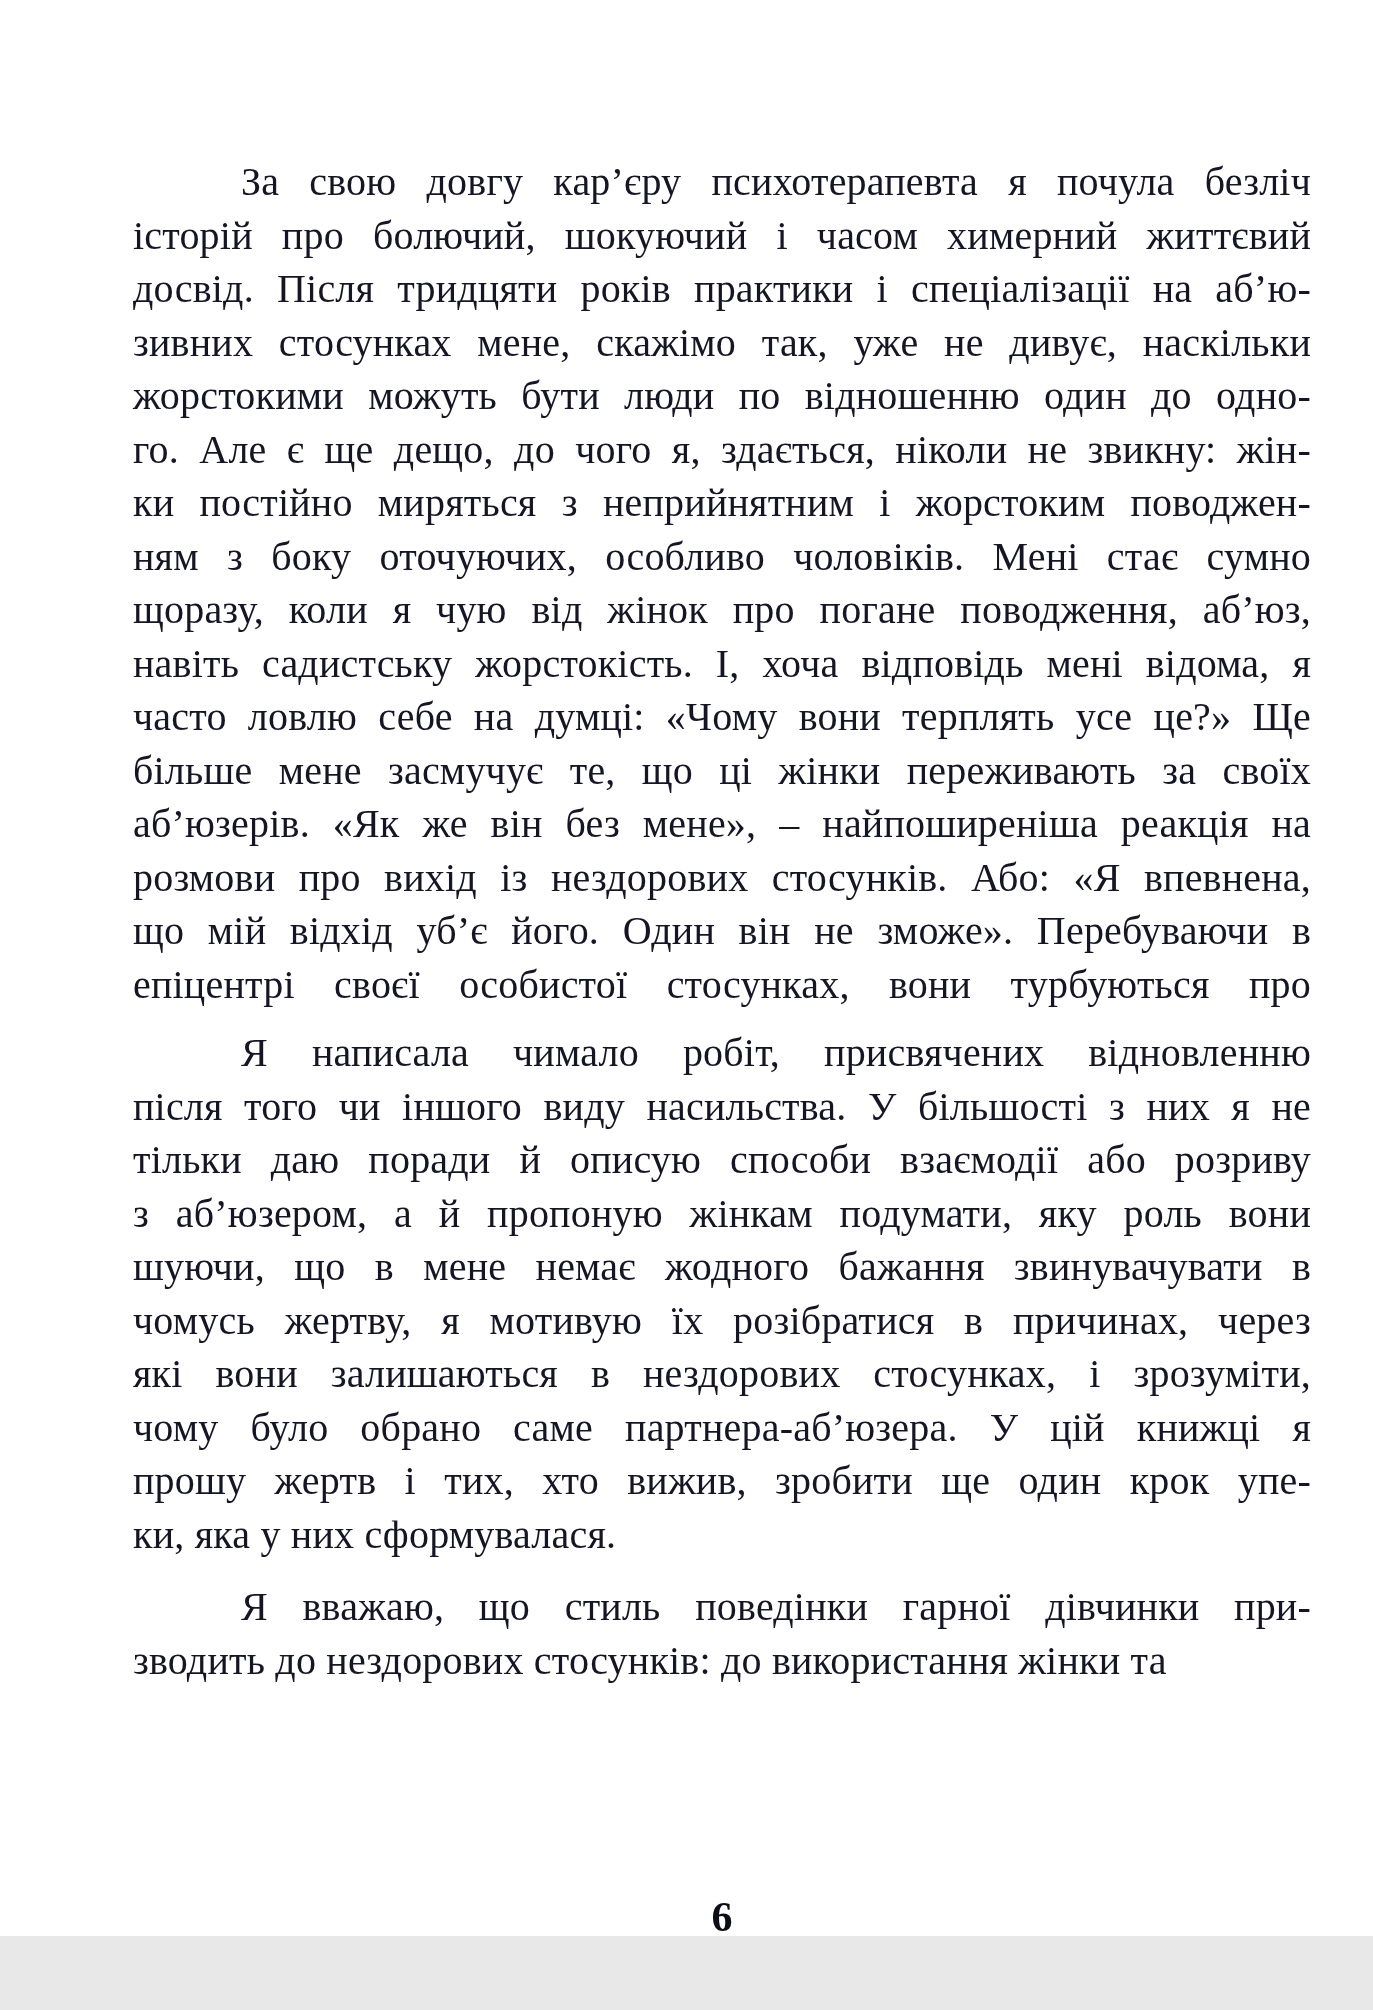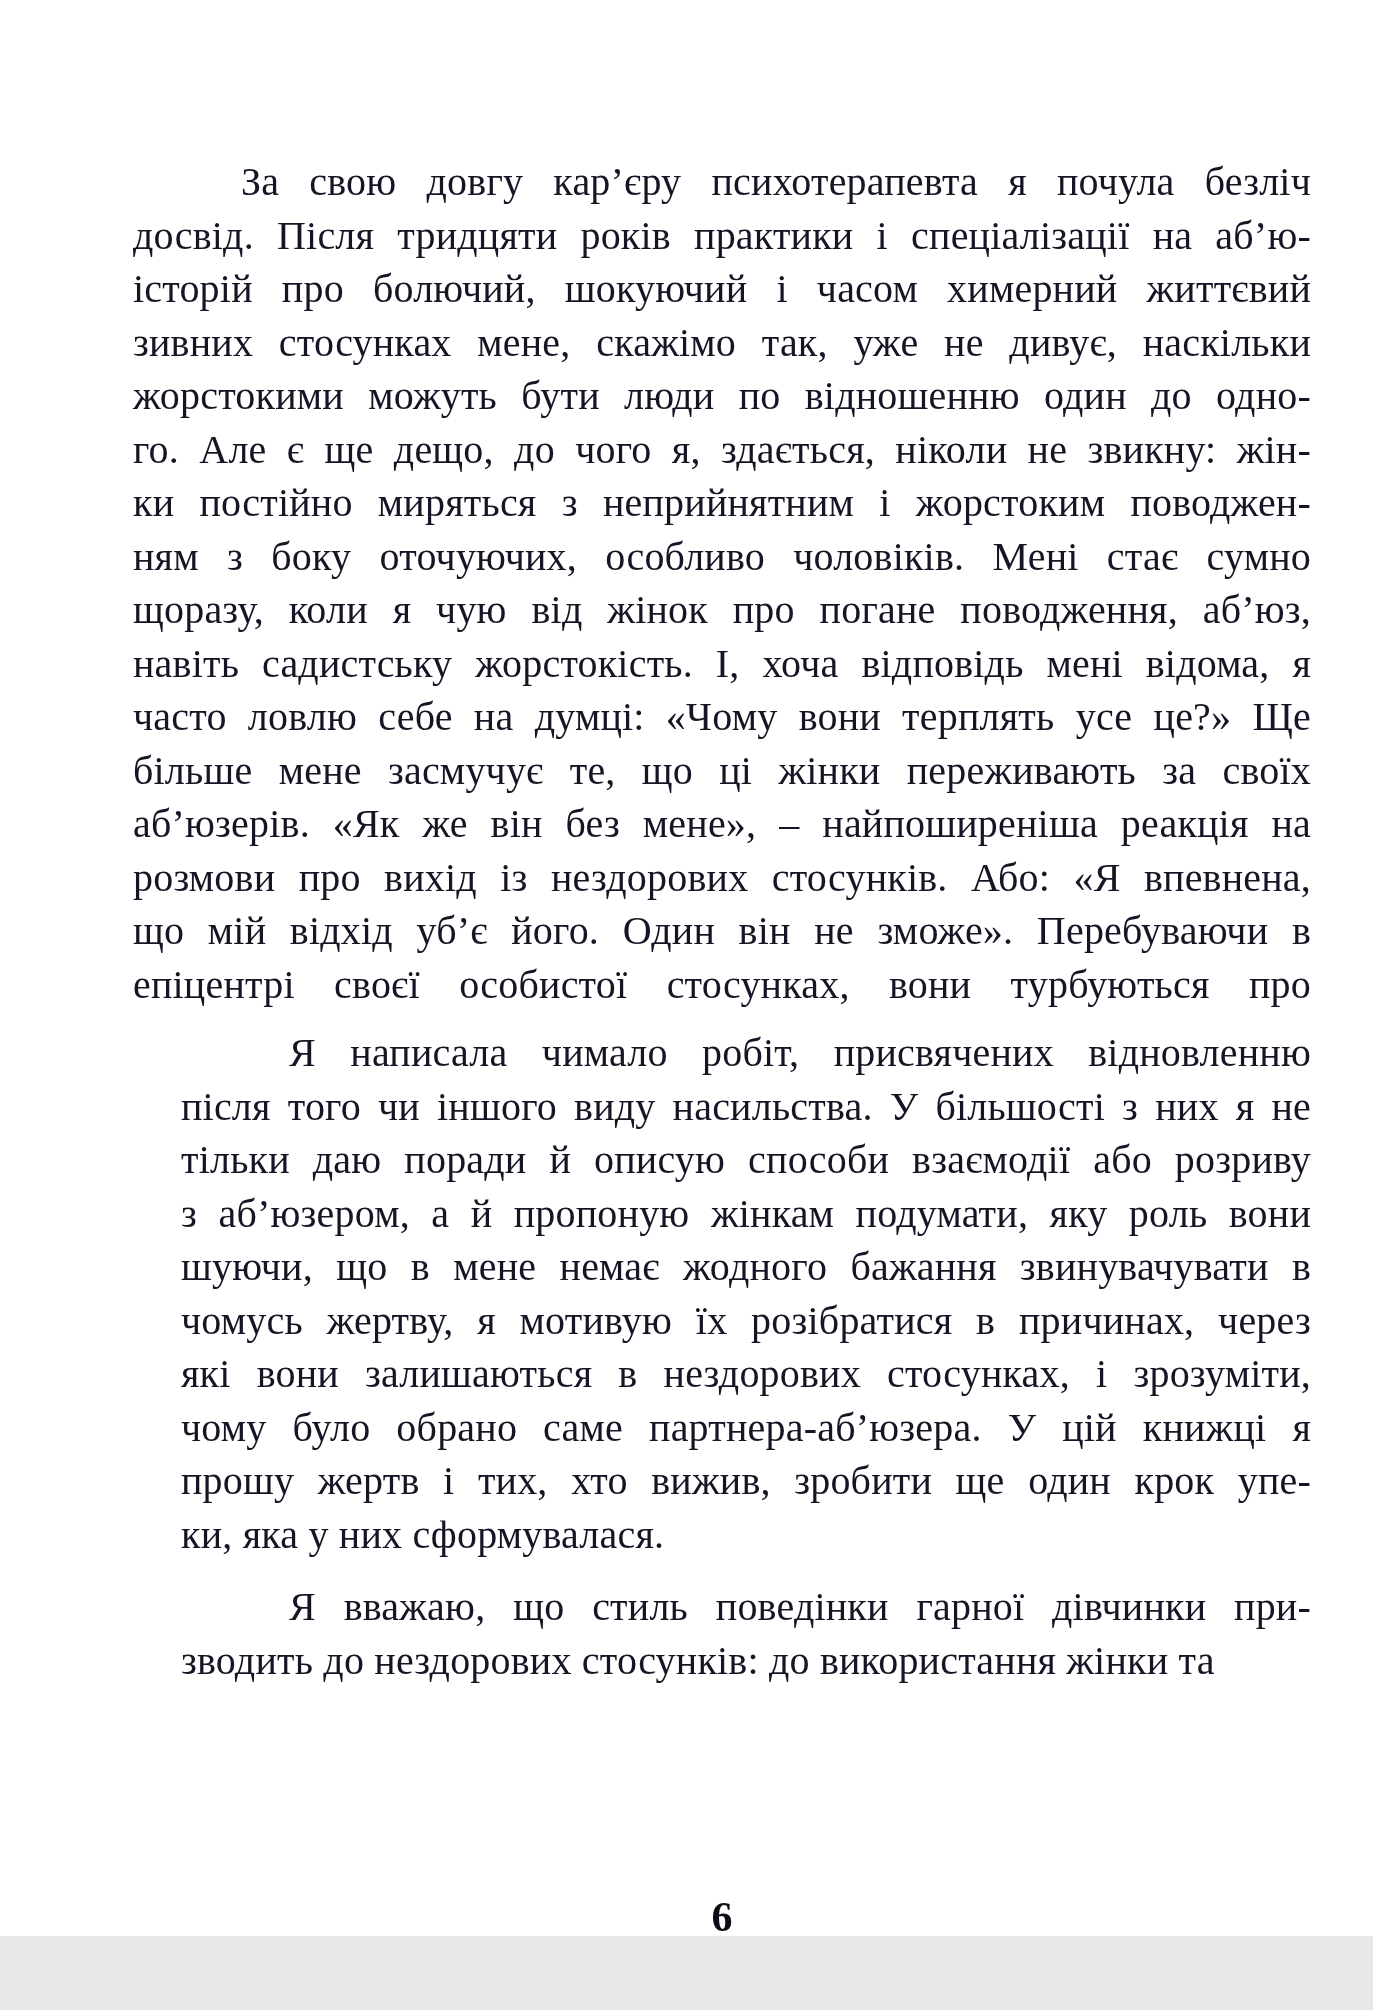--- a/index.html
+++ b/index.html
@@ -25,21 +25,20 @@
     line-height: 53.5px;
     color: #151525;
     letter-spacing: 0.2px;
   }
   .para {
     margin: 0;
     padding: 0;
   }
   .para + .para {
     margin-top: 15px;
-    margin-left: 48px;
   }
   .para:nth-child(3) {
     margin-top: 19px;
   }
   .line {
     text-align: justify;
     text-align-last: justify;
     white-space: normal;
   }
   .line.indent {
@@ -60,22 +59,22 @@
     font-family: "Liberation Serif", serif;
   }
 </style>
 </head>
 <body>
 
 <div class="page">
   <div class="text-block">
       <div class="para">
         <div class="line indent">За свою довгу кар’єру психотерапевта я почула безліч</div>
+        <div class="line">історій про болючий, шокуючий і часом химерний життєвий</div>
         <div class="line">досвід. Після тридцяти років практики і спеціалізації на аб’ю-</div>
-        <div class="line">історій про болючий, шокуючий і часом химерний життєвий</div>
         <div class="line">зивних стосунках мене, скажімо так, уже не дивує, наскільки</div>
         <div class="line">жорстокими можуть бути люди по відношенню один до одно-</div>
         <div class="line">го. Але є ще дещо, до чого я, здається, ніколи не звикну: жін-</div>
         <div class="line">ки постійно миряться з неприйнятним і жорстоким поводжен-</div>
         <div class="line">ням з боку оточуючих, особливо чоловіків. Мені стає сумно</div>
         <div class="line">щоразу, коли я чую від жінок про погане поводження, аб’юз,</div>
         <div class="line">навіть садистську жорстокість. І, хоча відповідь мені відома, я</div>
         <div class="line">часто ловлю себе на думці: «Чому вони терплять усе це?» Ще</div>
         <div class="line">більше мене засмучує те, що ці жінки переживають за своїх</div>
         <div class="line">аб’юзерів. «Як же він без мене», – найпоширеніша реакція на</div>

